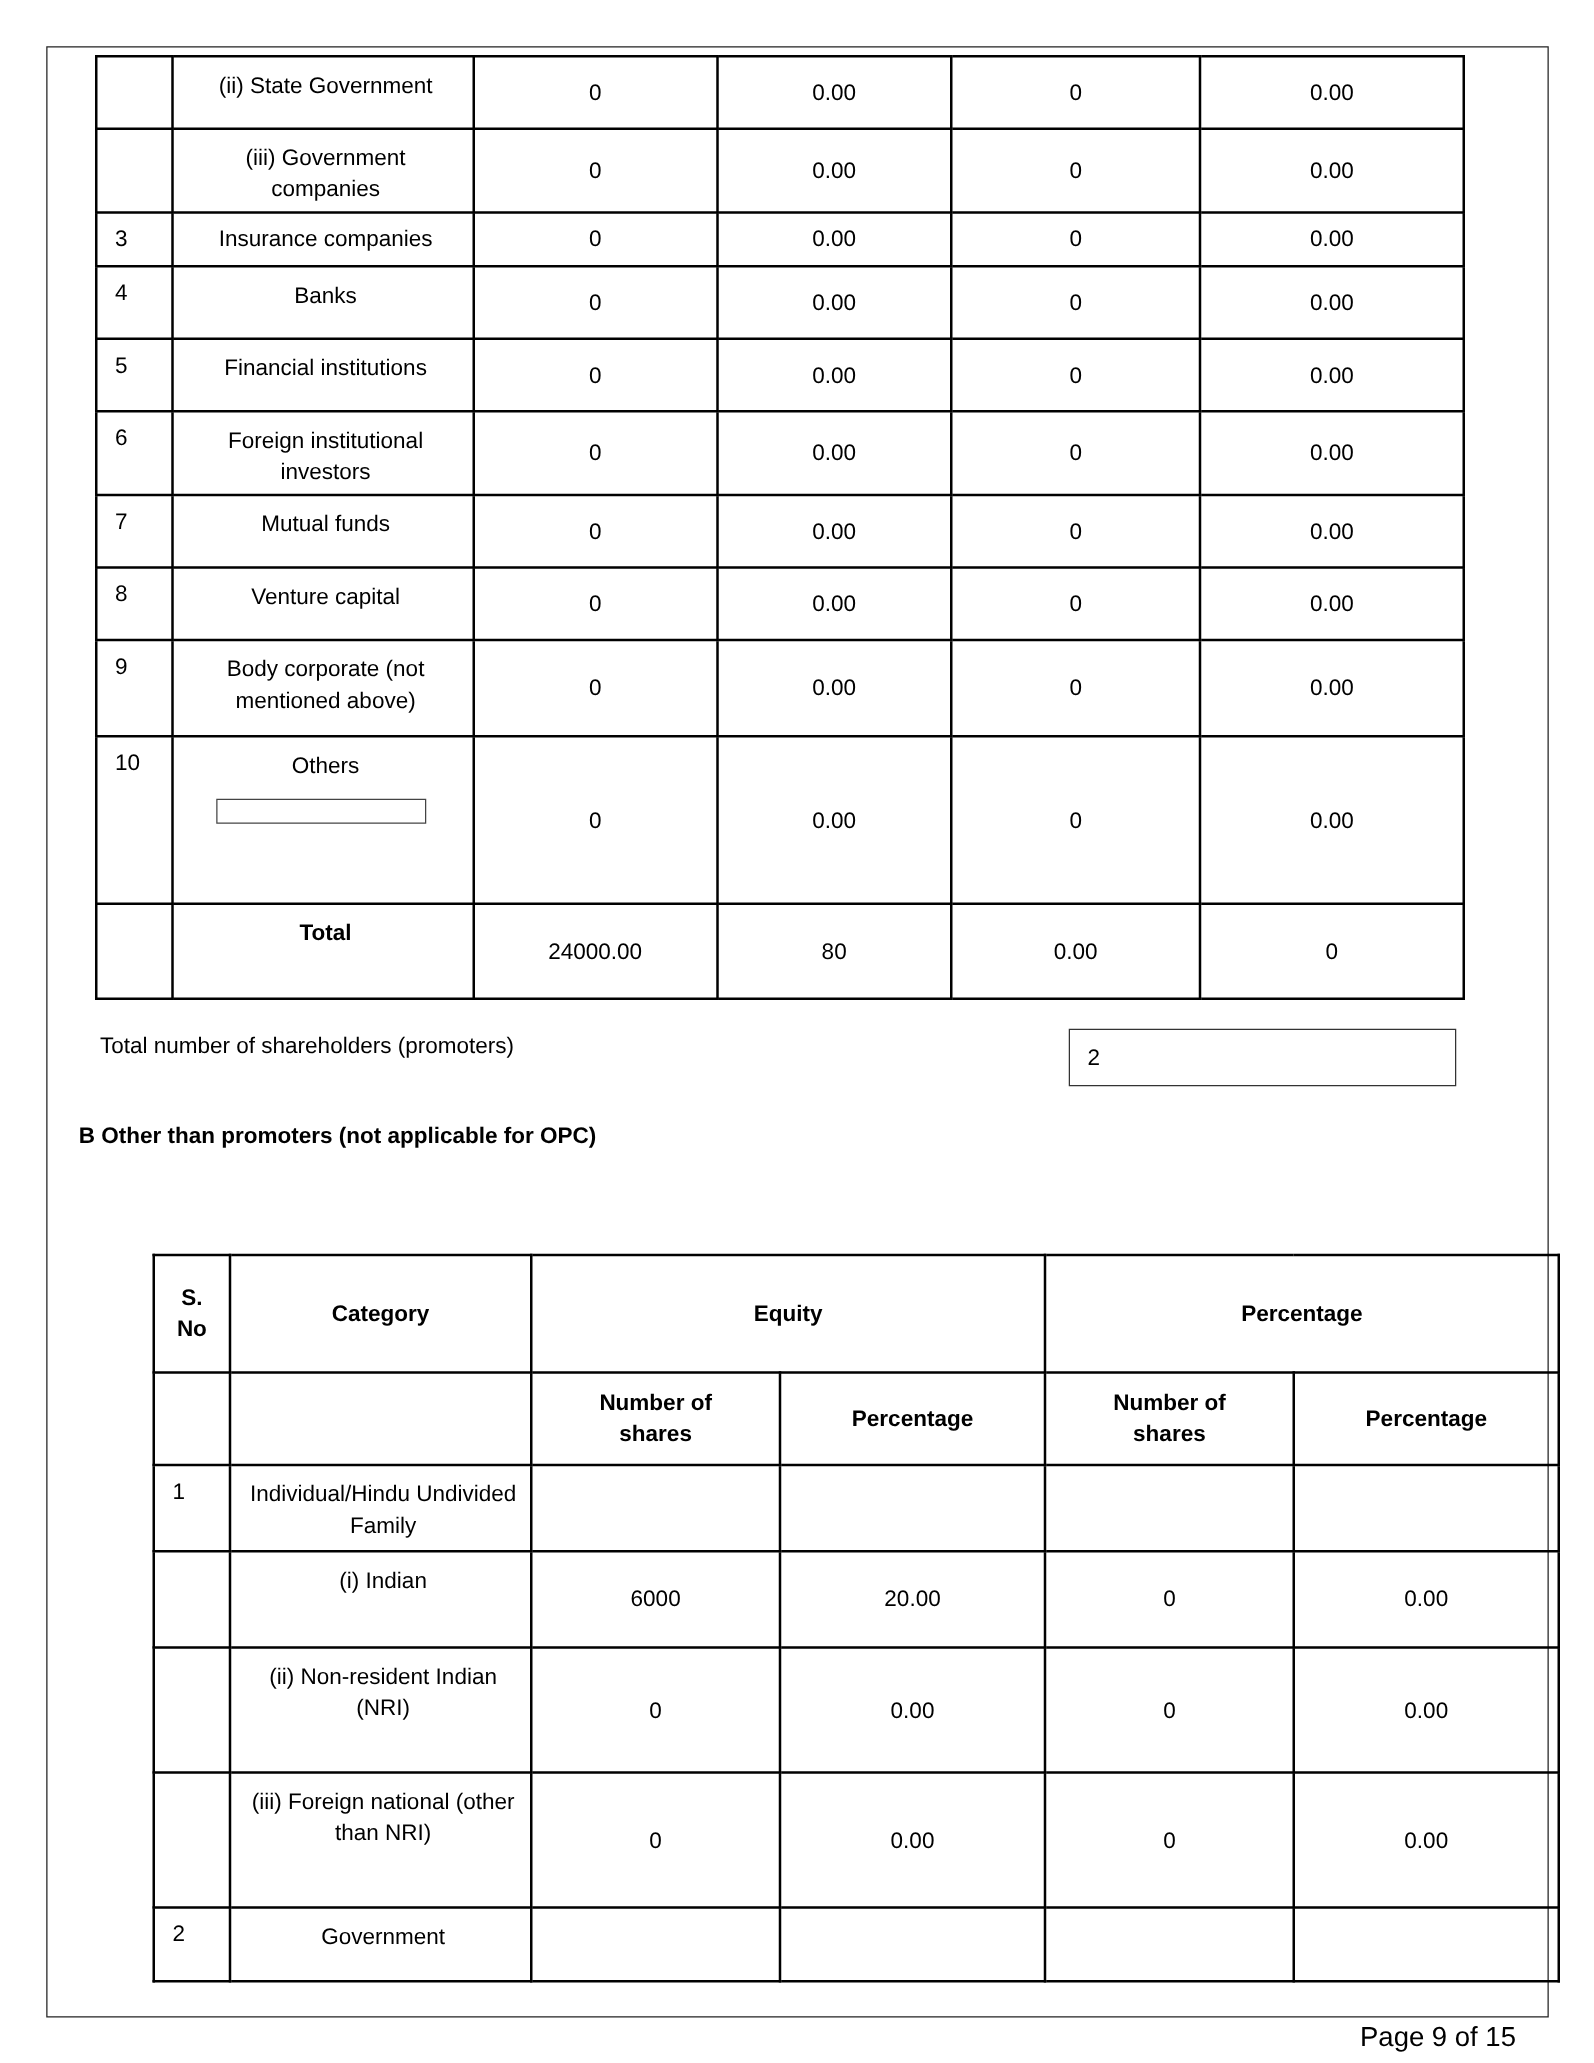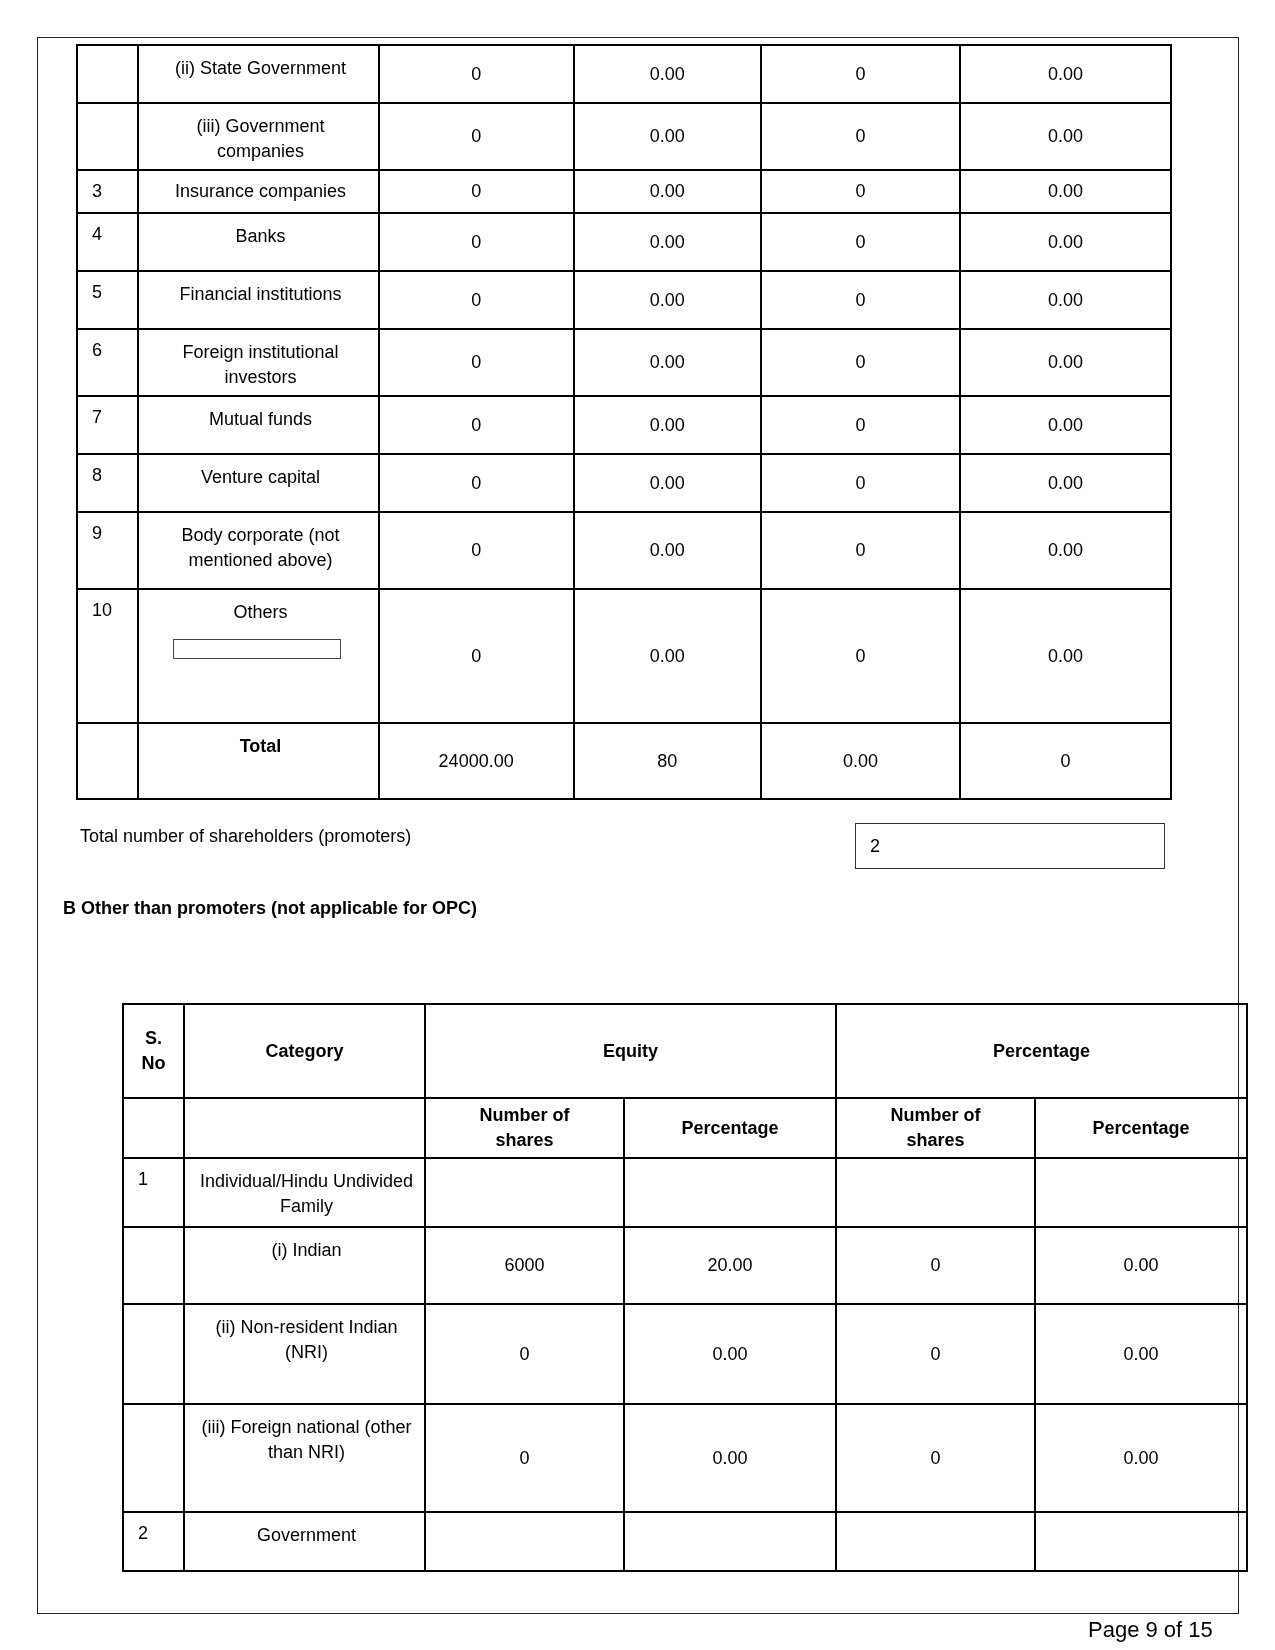--- a/index.html
+++ b/index.html
@@ -164,21 +164,21 @@
       <col style="width:199px">
       <col style="width:212px">
   </colgroup>
   <tbody>
       <tr style="height:94px">
     <td class="hdr" style="padding:0 10px">S. No</td>
     <td class="hdr">Category</td>
     <td class="hdr" colspan="2">Equity</td>
     <td class="hdr" colspan="2">Percentage</td>
   </tr>
-  <tr style="height:60px">
+  <tr style="height:74px">
     <td></td>
     <td></td>
     <td class="hdr" style="padding:0 50px">Number of shares</td>
     <td class="hdr">Percentage</td>
     <td class="hdr" style="padding:0 50px">Number of shares</td>
     <td class="hdr">Percentage</td>
   </tr>
   <tr style="height:69px">
     <td class="sno">1</td>
     <td class="cat">Individual/Hindu Undivided Family</td>

